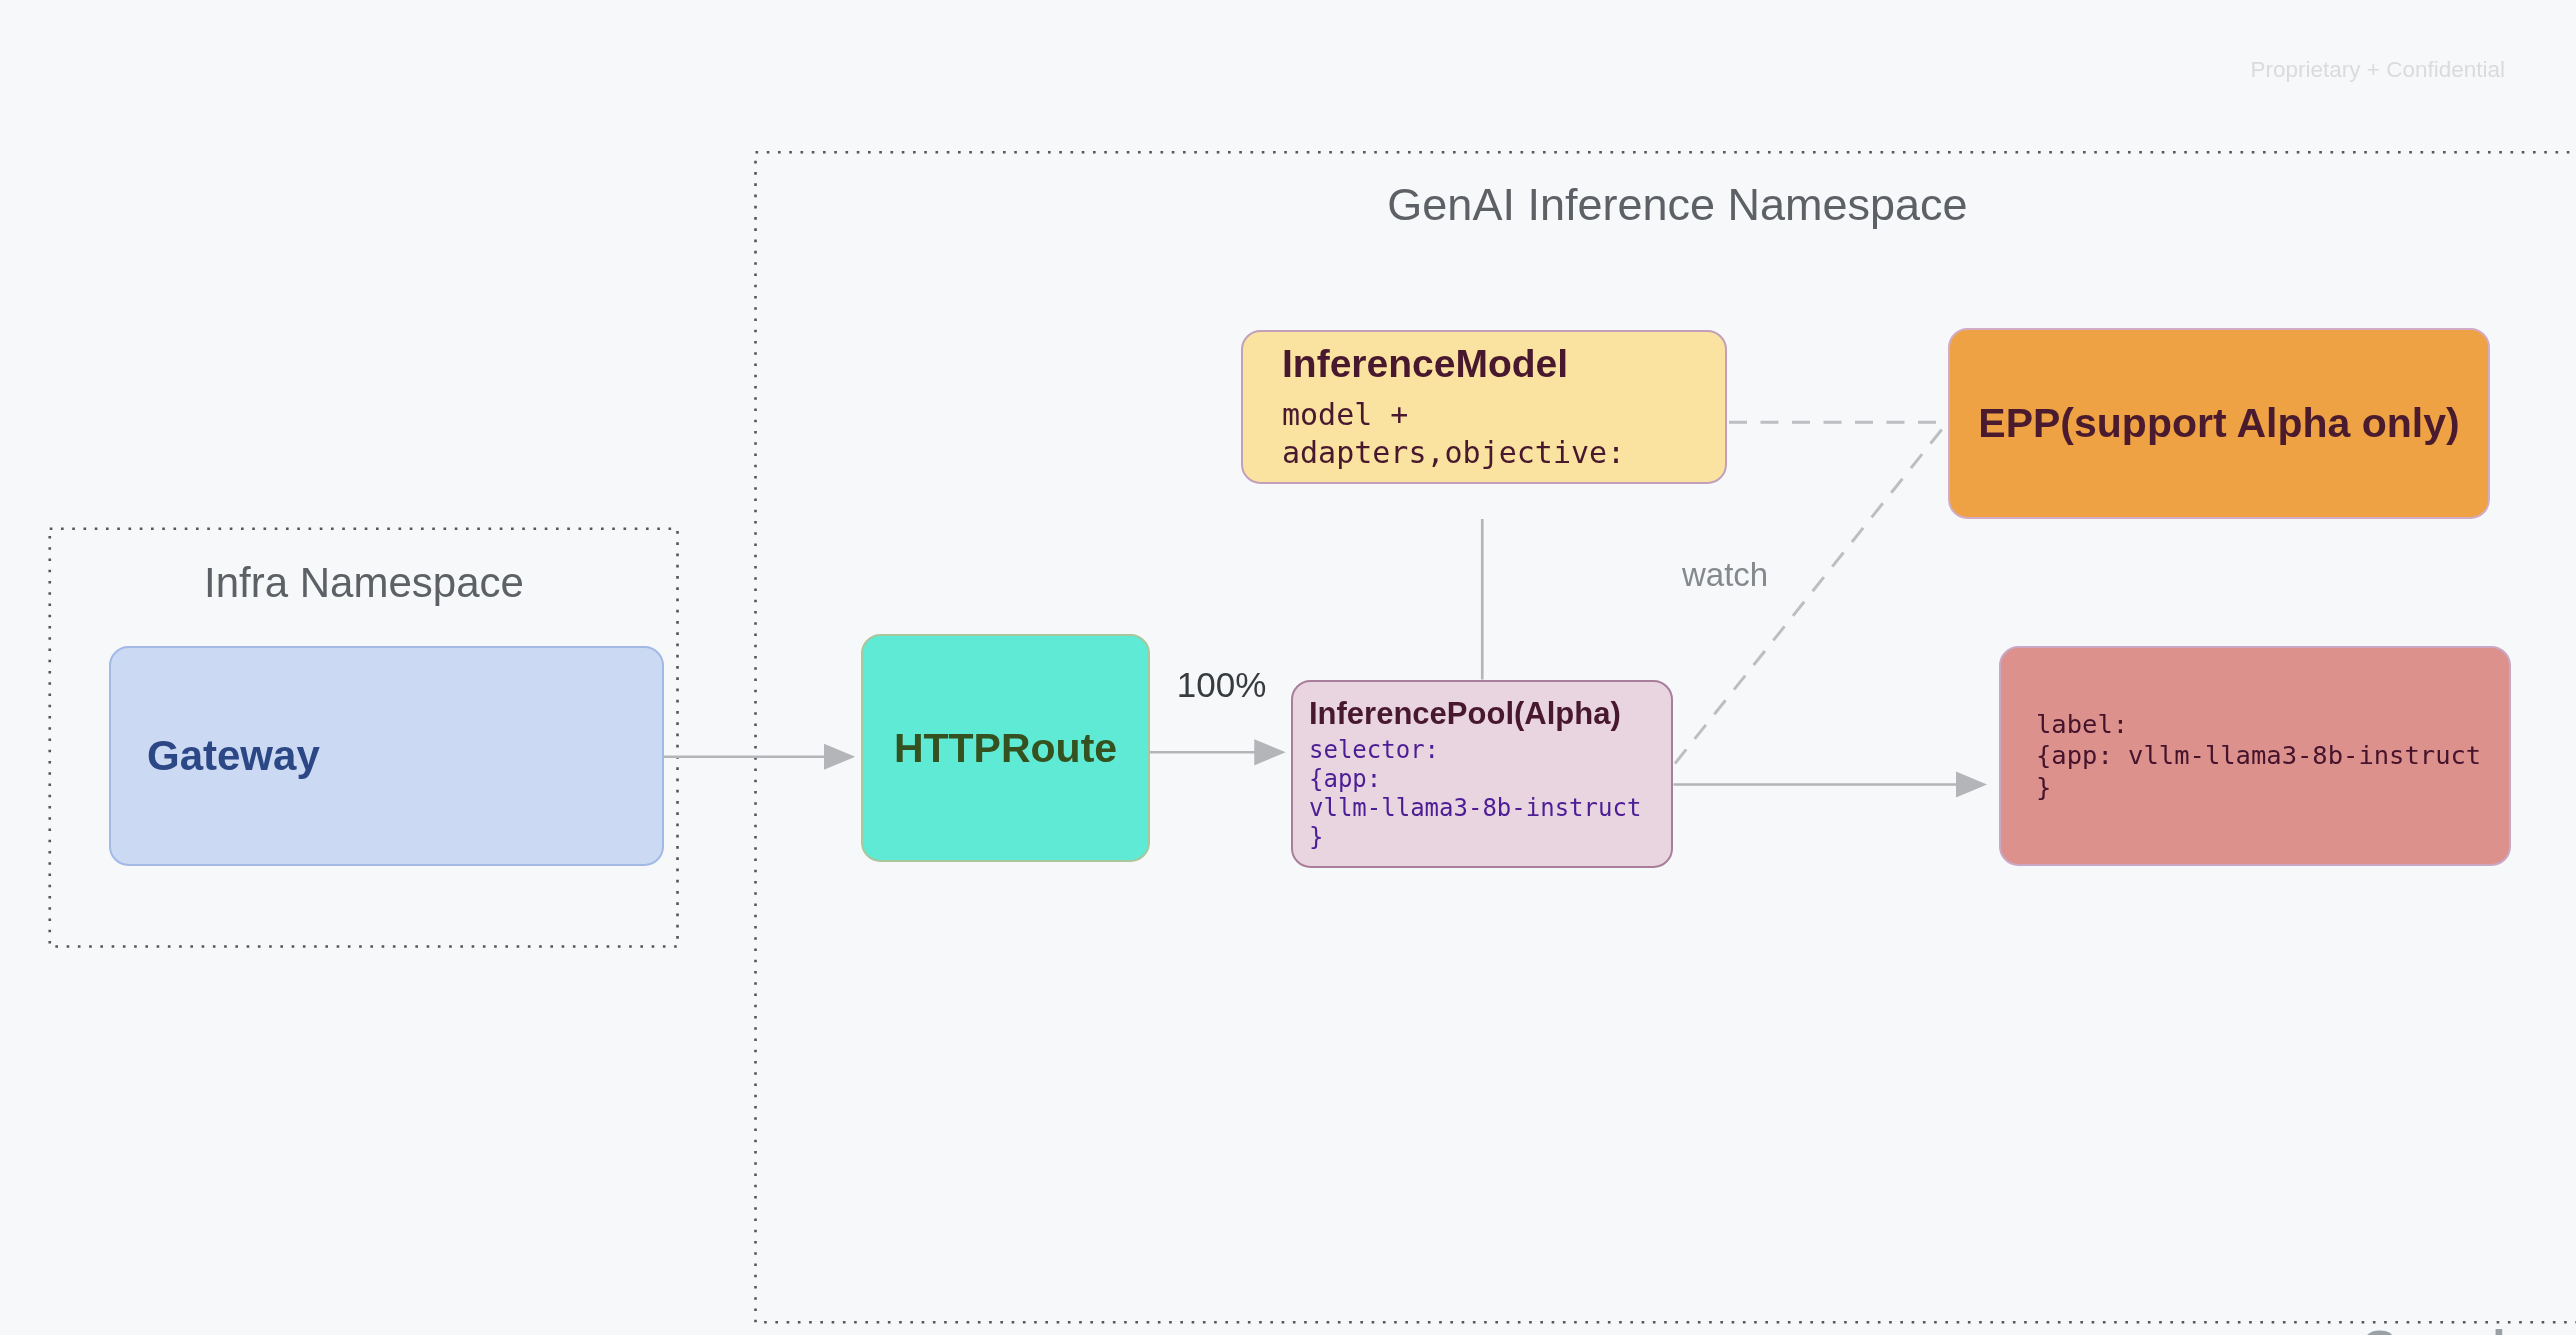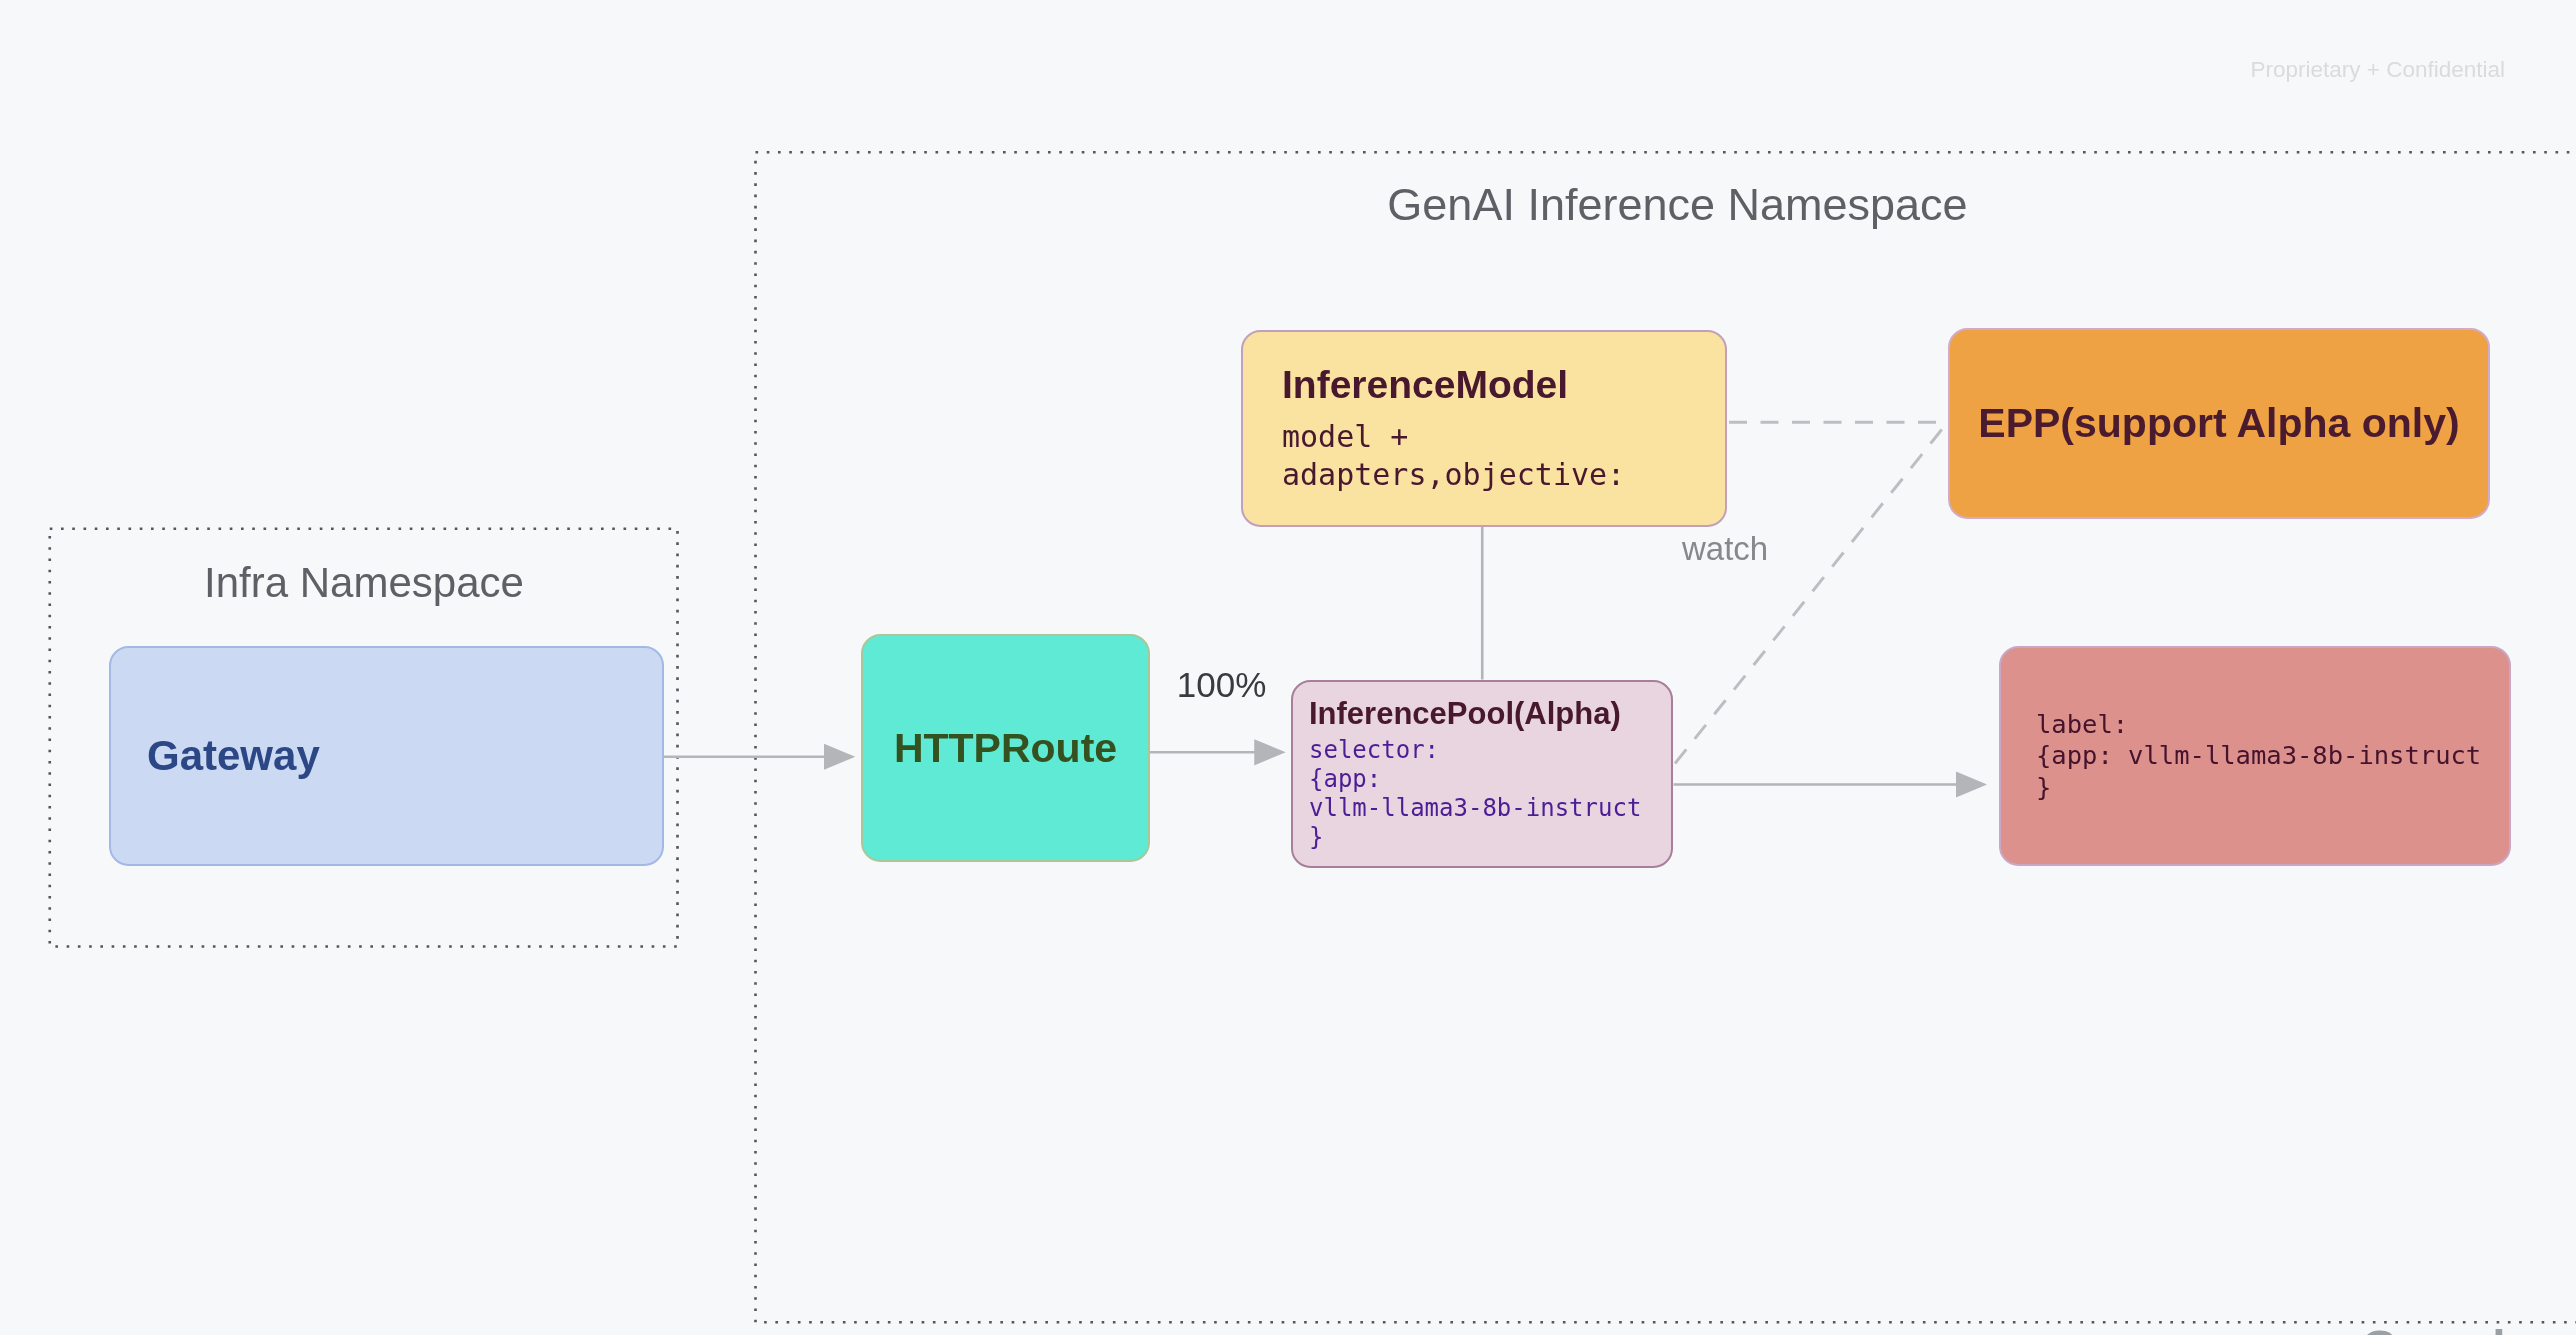--- a/index.html
+++ b/index.html
@@ -51,21 +51,21 @@
   #node-gateway .node-title { font-size: 42px; color: #2b4785; }
 
   #node-httproute {
     left: 861px; top: 634px; width: 289px; height: 228px;
     background: #5eead4; border-color: #a9c79b;
     display: flex; align-items: center; justify-content: center;
   }
   #node-httproute .node-title { font-size: 41px; color: #35511f; }
 
   #node-inference-model {
-    left: 1241px; top: 330px; width: 486px; height: 197px;
+    left: 1241px; top: 330px; width: 486px; height: 154px;
     background: #fae2a0; border-color: #c2a0bb;
     display: flex; flex-direction: column; justify-content: center;
     padding-left: 39px; padding-right: 15px;
   }
   #node-inference-model .node-title { font-size: 39px; color: #48182f; margin-bottom: 10.5px; }
   #node-inference-model .code { font-size: 30px; line-height: 38px; color: #48182f; }
 
   #node-epp {
     left: 1948px; top: 328px; width: 542px; height: 191px;
     background: #efa243; border-color: #d2abc6;
@@ -109,21 +109,21 @@
     color: #d9dbdd;
     z-index: 2;
   }
   #edge-label-percent {
     left: 1169px; top: 665px; width: 105px;
     text-align: center;
     font-size: 35px; color: #393c3f;
     z-index: 2;
   }
   #edge-label-watch {
-    left: 1682px; top: 530px;
+    left: 1682px; top: 556px;
     font-size: 33px; color: #85898d;
     z-index: 2;
   }
   #brand-partial {
     left: 2361px; top: 1320px;
     font-size: 48px; font-weight: bold;
     color: #9aa1a6;
     letter-spacing: 1.5px;
     z-index: 2;
   }

